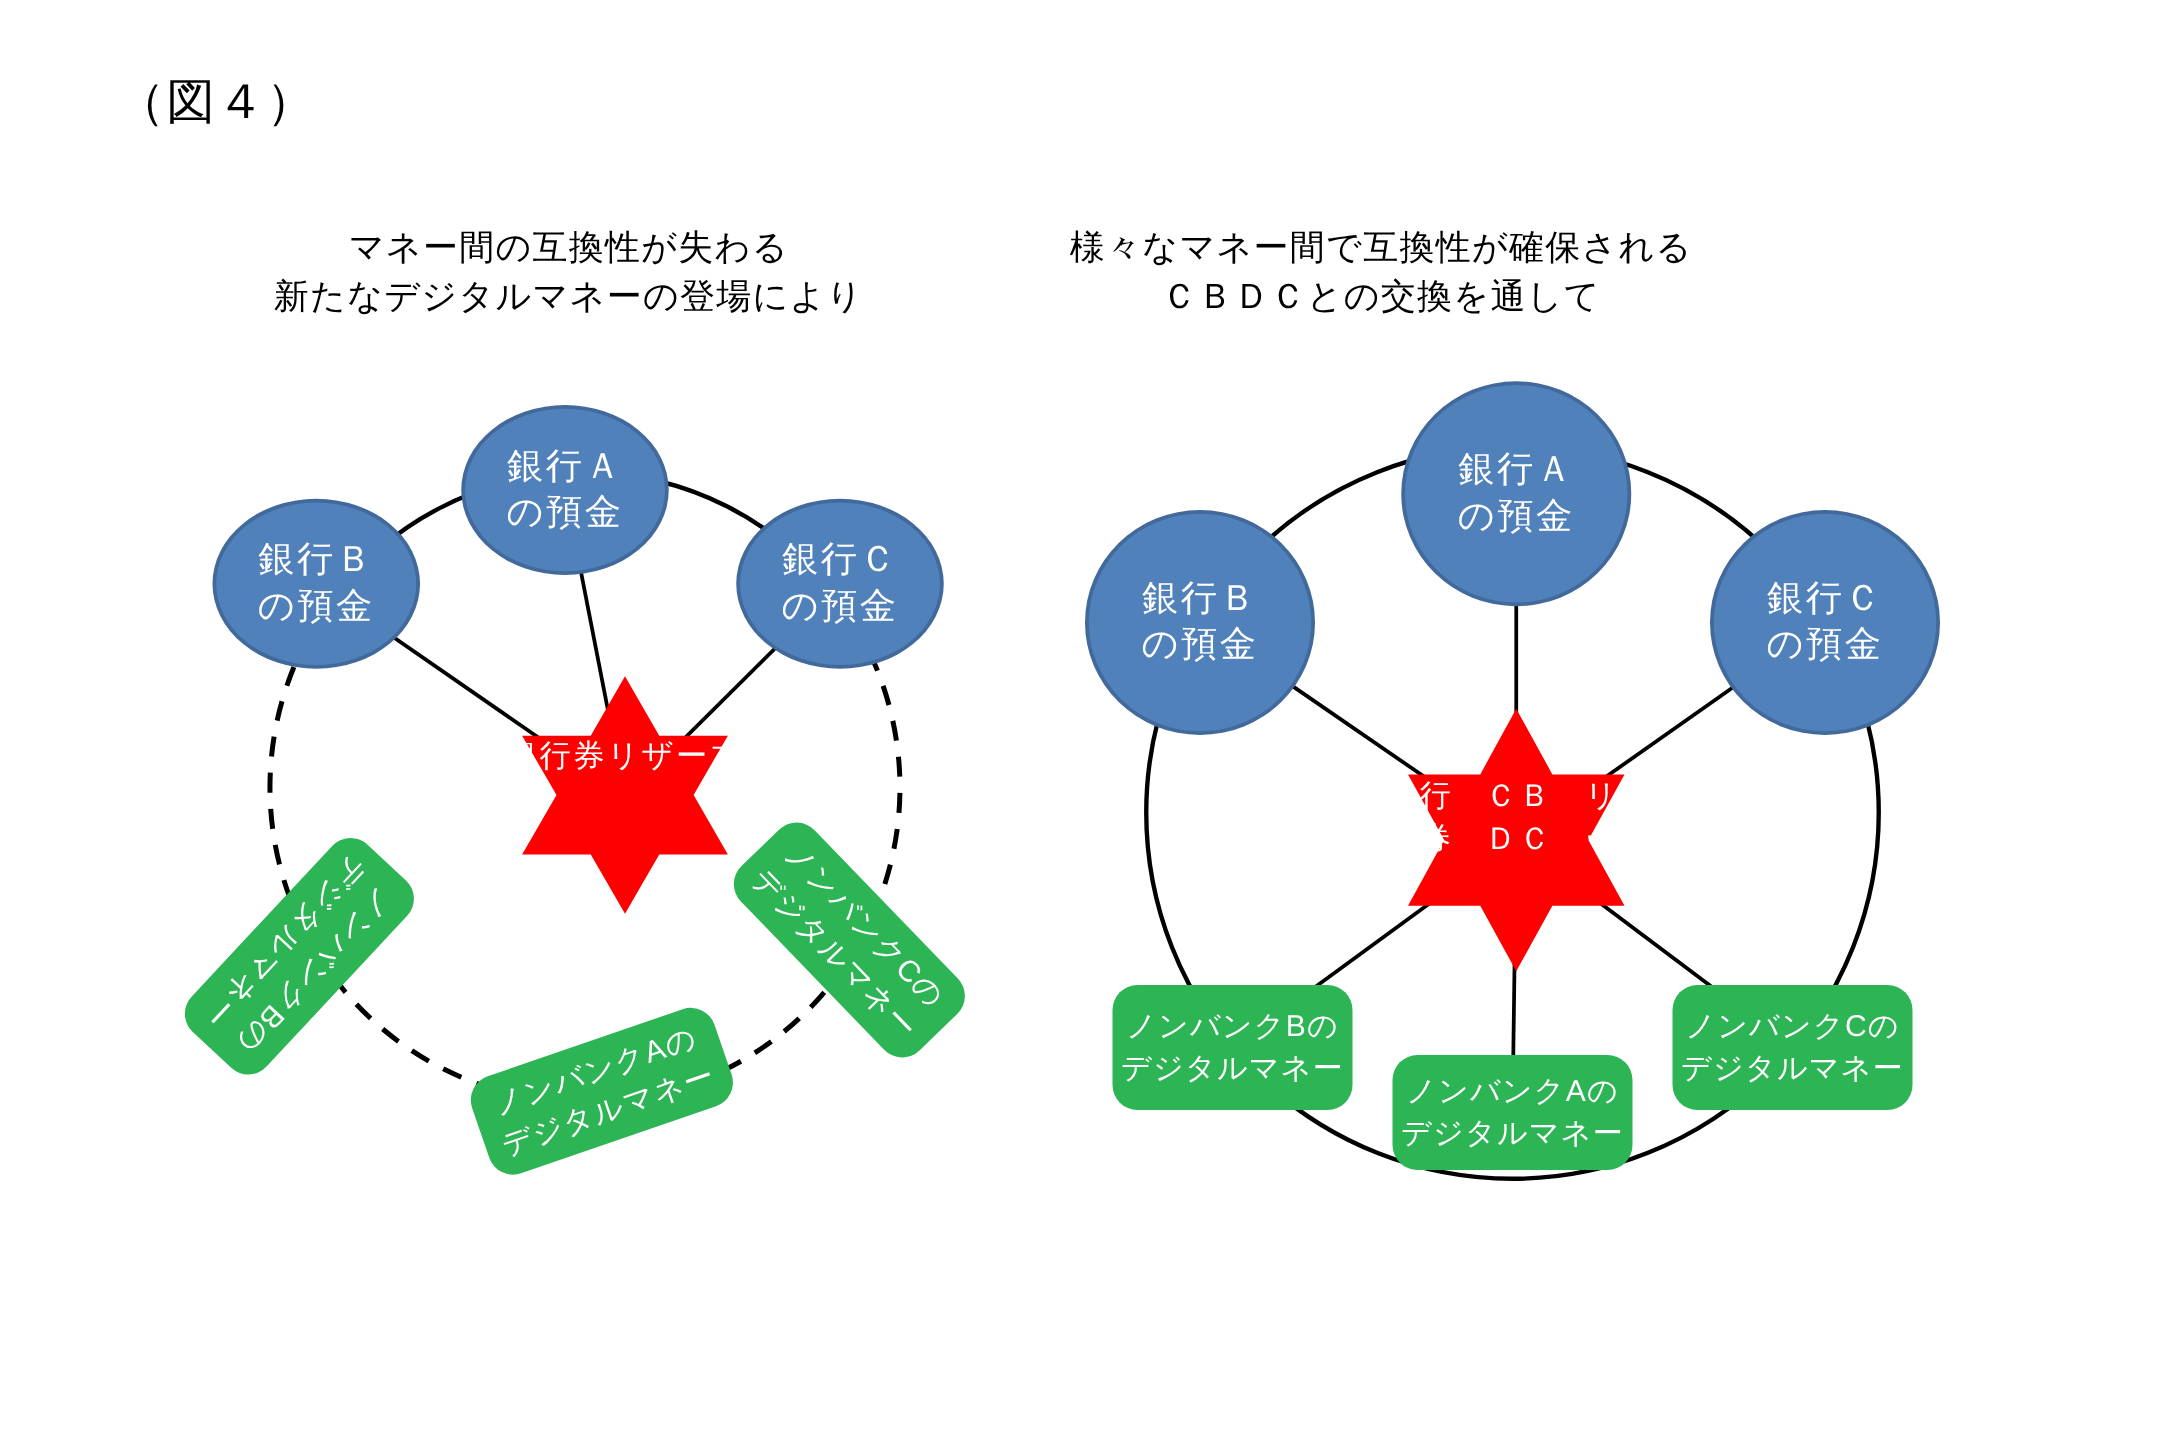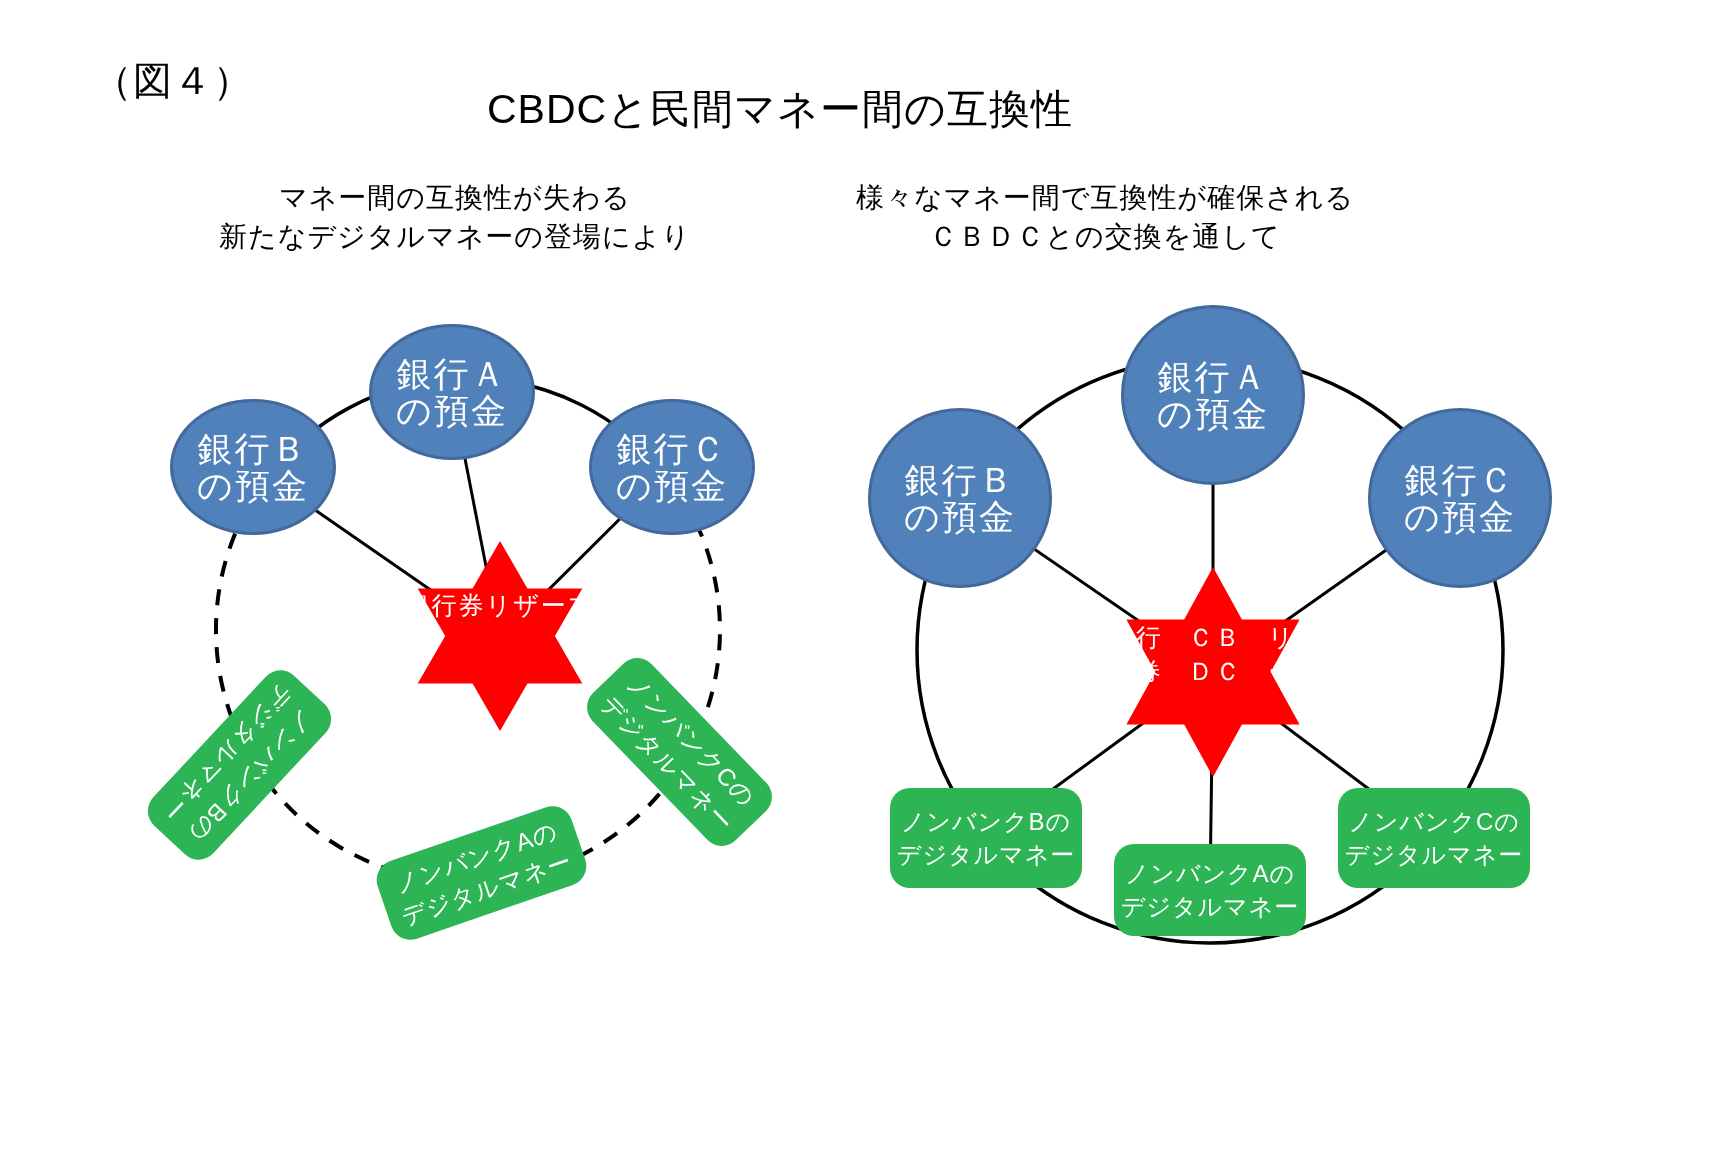--- a/index.html
+++ b/index.html
@@ -30,21 +30,21 @@
     text-align:center;font-size:31px;letter-spacing:1px;
   }
   svg.links{position:absolute;left:0;top:0;z-index:1;}
   .node{
     position:absolute;z-index:2;
     display:flex;flex-direction:column;align-items:center;justify-content:center;
     color:#fff;text-align:center;
   }
   .bank{
     background:#5081BA;border:3px solid #41699B;border-radius:50%;
-    font-size:35px;line-height:37px;letter-spacing:2px;
+    font-size:29px;line-height:37px;letter-spacing:2px;
     box-sizing:border-box;
   }
   .bank.small{width:166px;height:136px;}
   .bank.big{width:184px;height:180px;}
   .nonbank{
     background:#2DB454;border-radius:20px;
     font-size:24px;line-height:33px;letter-spacing:1px;
   }
   .nb-left{width:205px;height:82px;}
   .nb-right{width:192px;height:100px;}
@@ -53,21 +53,20 @@
     display:flex;flex-direction:row;align-items:center;justify-content:center;
     color:#fff;text-align:right;font-size:25px;line-height:34px;letter-spacing:2px;
   }
 </style>
 </head>
 <body>
 
 <div class="canvas">
 
   <div class="fig-label">（図４）</div>
-  <div class="main-title">CBDCと民間マネー間の互換性</div>
 
   <div class="subtitle left">
     <div>マネー間の互換性が失わる</div>
     <div>新たなデジタルマネーの登場により</div>
   </div>
   <div class="subtitle right">
     <div>様々なマネー間で互換性が確保される</div>
     <div>ＣＢＤＣとの交換を通して</div>
   </div>
 

